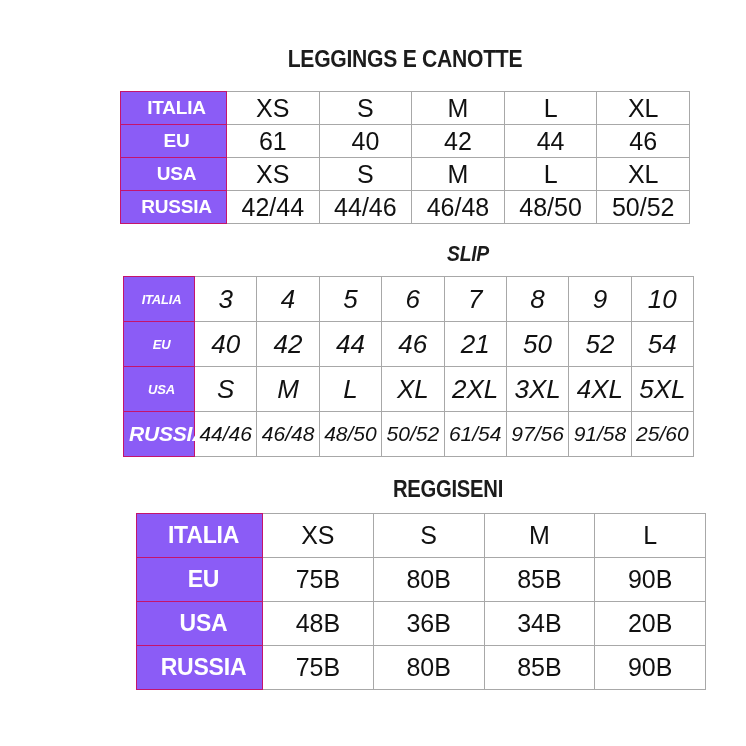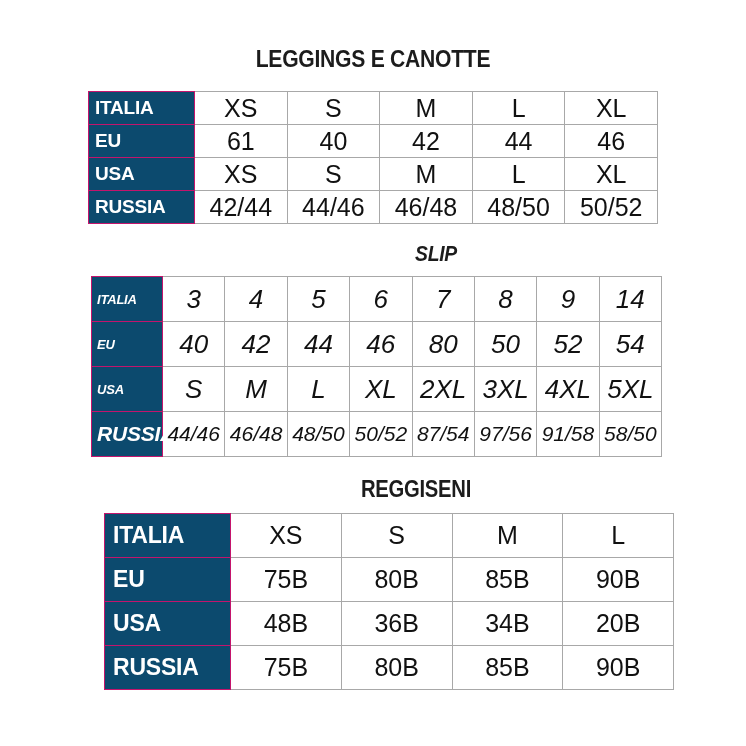--- a/index.html
+++ b/index.html
@@ -17,20 +17,21 @@
 
   .page {
     position: relative;
     width: 746px;
     height: 746px;
     background: #ffffff;
   }
 
   .chart-block {
     position: absolute;
+    margin-left: 32px;
   }
 
   .chart-title {
     text-align: center;
     font-weight: bold;
     color: #1c1c1c;
     letter-spacing: -0.3px;
     transform: scaleX(0.88);
     transform-origin: center center;
     white-space: nowrap;
@@ -45,24 +46,24 @@
   table.size-table td {
     border: 1px solid #a8a8a8;
     text-align: center;
     vertical-align: middle;
     padding: 0;
     color: #111111;
     background: #ffffff;
   }
 
   table.size-table td.label-cell {
-    background: #0c4a6e;
+    background: #8b5cf6;
     color: #ffffff;
     font-weight: bold;
-    text-align: left;
+    text-align: center;
     border-color: #c4146c;
     letter-spacing: -0.2px;
   }
 
   
   #block-leggings { left: 88px; top: 44px; width: 570px; }
   #block-leggings .chart-title { font-size: 24px; line-height: 30px; margin-bottom: 17px; }
   #block-leggings table.size-table { width: 570px; }
   #block-leggings td { height: 32px; font-size: 25px; }
   #block-leggings td.label-cell { width: 99px; font-size: 19px; padding-left: 6px; }
@@ -133,29 +134,29 @@
       <tbody>
         <tr>
           <td class="label-cell">ITALIA</td>
           <td>3</td>
           <td>4</td>
           <td>5</td>
           <td>6</td>
           <td>7</td>
           <td>8</td>
           <td>9</td>
-          <td>14</td>
+          <td>10</td>
         </tr>
         <tr>
           <td class="label-cell">EU</td>
           <td>40</td>
           <td>42</td>
           <td>44</td>
           <td>46</td>
-          <td>80</td>
+          <td>21</td>
           <td>50</td>
           <td>52</td>
           <td>54</td>
         </tr>
         <tr>
           <td class="label-cell">USA</td>
           <td>S</td>
           <td>M</td>
           <td>L</td>
           <td>XL</td>
@@ -163,24 +164,24 @@
           <td>3XL</td>
           <td>4XL</td>
           <td>5XL</td>
         </tr>
         <tr class="russia-row">
           <td class="label-cell">RUSSIA</td>
           <td>44/46</td>
           <td>46/48</td>
           <td>48/50</td>
           <td>50/52</td>
-          <td>87/54</td>
+          <td>61/54</td>
           <td>97/56</td>
           <td>91/58</td>
-          <td>58/50</td>
+          <td>25/60</td>
         </tr>
       </tbody>
     </table>
   </div>
 
   <div class="chart-block" id="block-reggiseni">
     <div class="chart-title">REGGISENI</div>
     <table class="size-table">
       <tbody>
         <tr>

